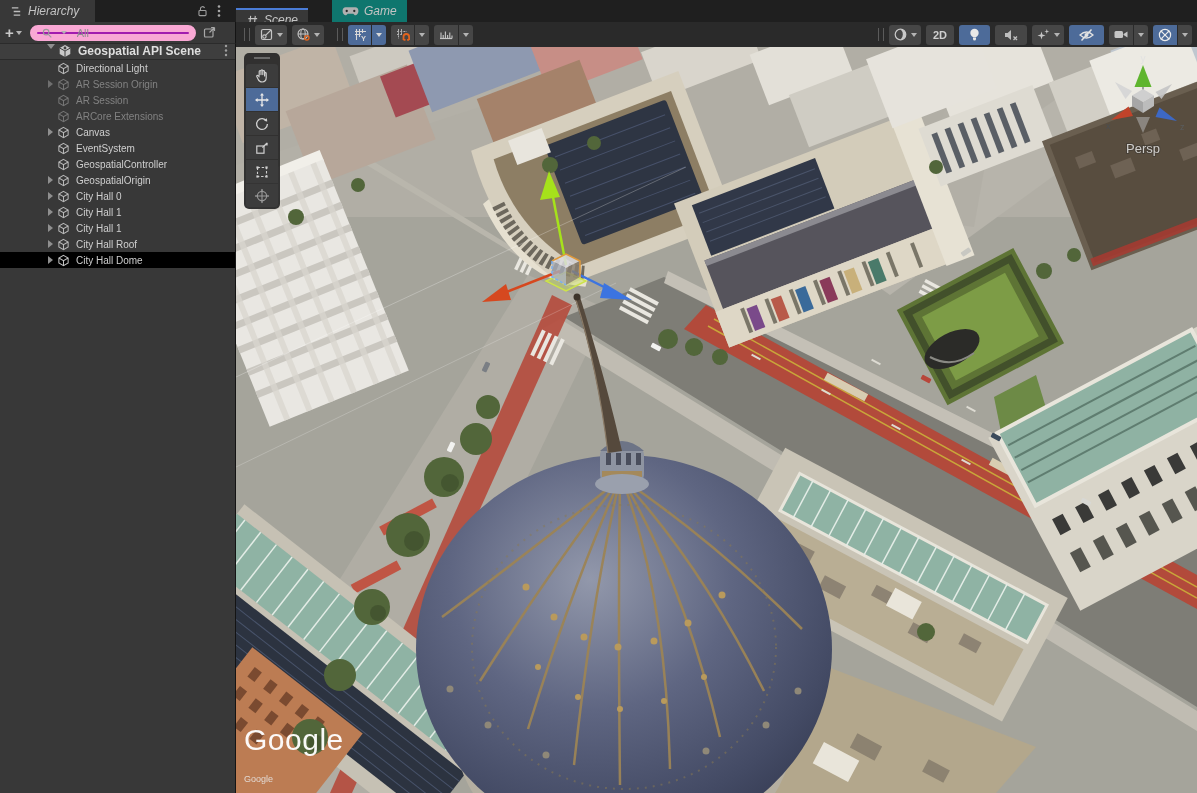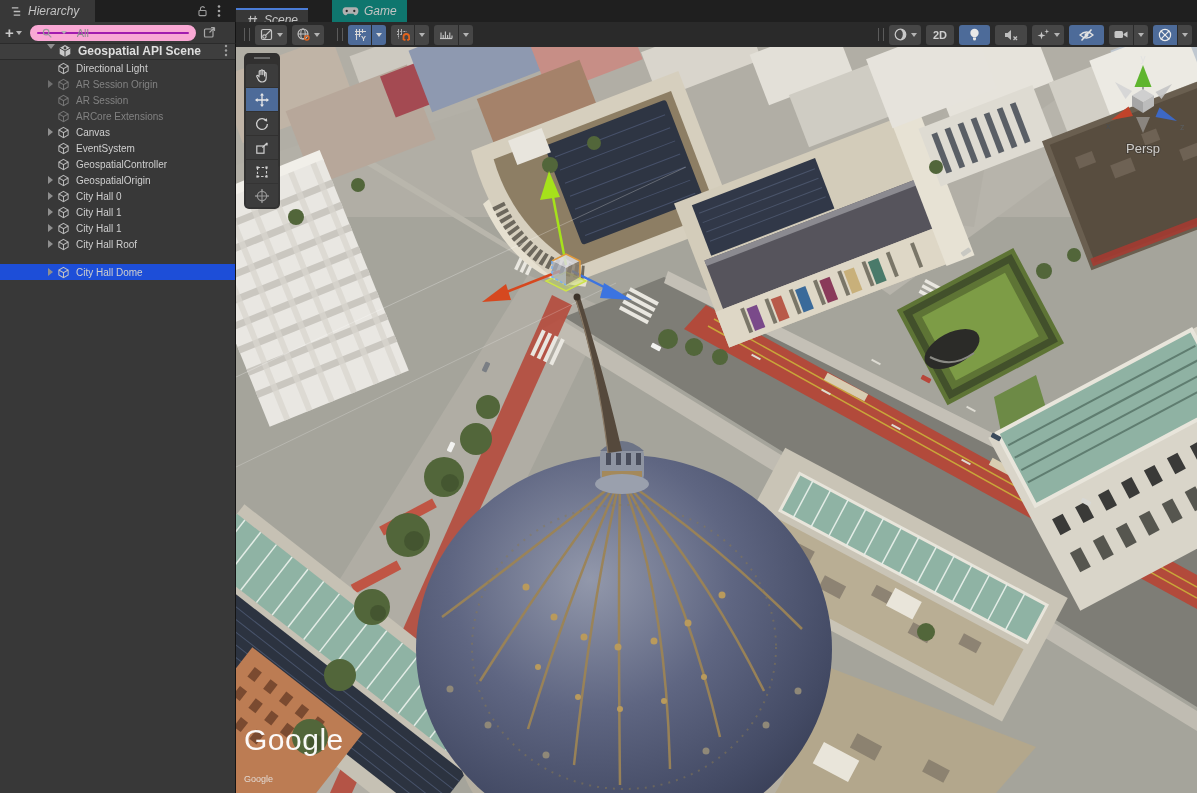--- a/index.html
+++ b/index.html
@@ -24,21 +24,21 @@
   .plus-btn .plus{color:#c8c8c8;font-size:15px;line-height:14px;font-weight:bold;}
   .search-wrap{position:relative;margin-left:8px;width:166px;height:16px;background:#a21caf;border:7px solid #f9a8d4;border-radius:8px;display:flex;align-items:center;padding:0 4px;gap:8px;}
   .search-wrap input{flex:1;background:transparent;border:none;outline:none;color:#cfcfcf;font-size:11px;min-width:0;}
   .search-wrap input::placeholder{color:#8f8f8f;}
   .picker-btn{margin-left:6px;display:flex;align-items:center;}
   .hier-tree{position:absolute;left:0;top:44px;width:236px;height:749px;background:#383838;border-right:1px solid #141414;}
   .h-row{height:16px;display:flex;align-items:center;font-size:10px;color:#cfcfcf;padding-left:44px;white-space:nowrap;}
   .h-row .tri{width:13px;display:flex;justify-content:center;flex:none;}
   .h-row .gicon{width:15px;display:flex;flex:none;margin-right:4px;}
   .h-row.dim{color:#828282;}
-  .h-row.selected{background:#1d4ed8;margin-top:12px;}
+  .h-row.selected{background:#000000;}
   .h-scene-row{height:16px;display:flex;align-items:flex-start;font-size:12px;font-weight:bold;color:#dedede;background:#3e3e3e;border-bottom:1px solid #2a2a2a;padding-left:44px;}
   .h-scene-row .tri{width:14px;display:flex;justify-content:center;}
   .h-scene-row .gicon{width:16px;display:flex;margin-right:4px;}
   .h-scene-row .kebab{margin-left:auto;margin-right:7px;}
   .tri-r{width:0;height:0;border-top:4px solid transparent;border-bottom:4px solid transparent;border-left:5px solid #8f8f8f;}
   .tri-d{width:0;height:0;border-left:4px solid transparent;border-right:4px solid transparent;border-top:5px solid #8f8f8f;}
 
   
   .scene-toolbar{position:absolute;left:236px;top:22px;width:961px;height:25px;background:#2a2a2a;display:flex;align-items:center;}
   .tb-handle{width:6px;height:13px;border-left:1px solid #5b5b5b;border-right:1px solid #5b5b5b;margin:0 5px 0 8px;flex:none;}

